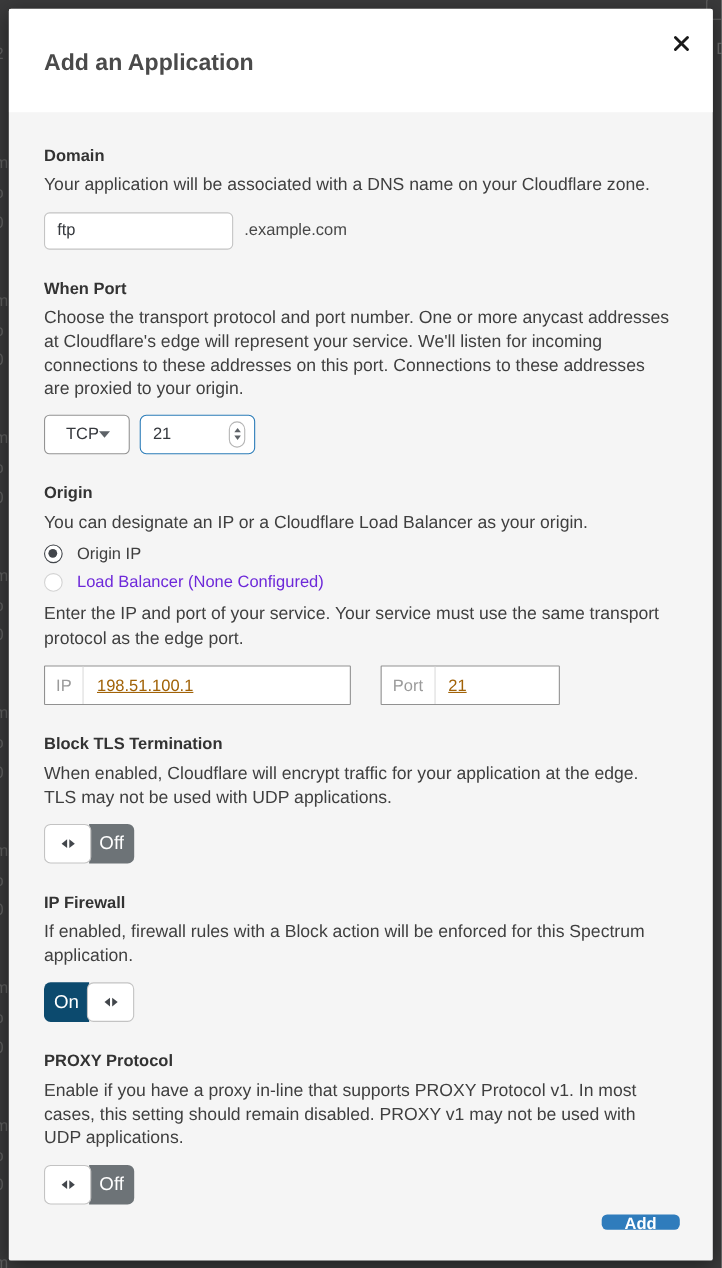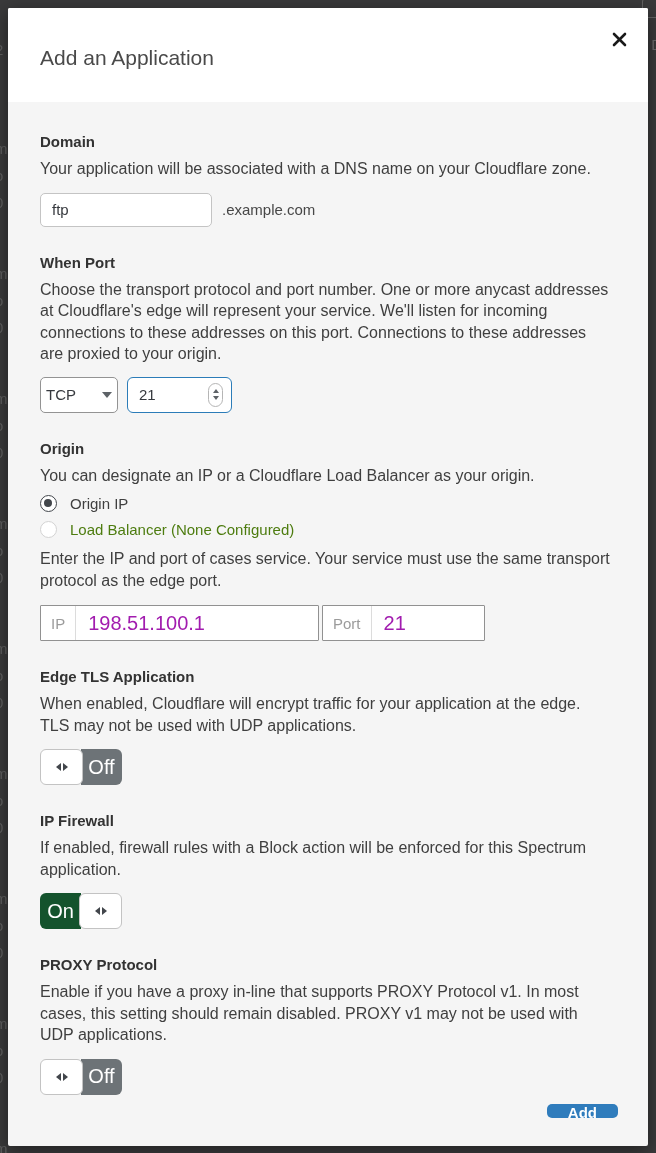--- a/index.html
+++ b/index.html
@@ -29,21 +29,21 @@
   
   .modal {
     position: absolute; left: 8px; top: 8px; width: 640px; height: 1138px;
     background: #f5f5f5; border-radius: 2px;
     box-shadow: 0 4px 18px rgba(0,0,0,.45);
     overflow: hidden;
   }
   .modal-header {
     background: #ffffff; padding: 38px 32px 32px; position: relative;
   }
-  .modal-title { font-size: 21px; font-weight: 400; color: #4a4a4a; }
+  .modal-title { font-size: 21px; font-weight: 700; color: #4a4a4a; }
   .close-btn {
     position: absolute; top: 20px; right: 18px; width: 22px; height: 22px;
     background: none; border: none; cursor: pointer;
     display: flex; align-items: center; justify-content: center;
   }
   .close-btn svg { display: block; }
 
   .modal-body { padding: 30px 30px 30px 32px; }
 
   .section-heading {
@@ -64,21 +64,21 @@
     font-family: inherit; outline: none;
   }
   .domain-input { width: 172px; }
   .domain-suffix { margin-left: 10px; font-size: 15px; color: #474747; }
 
   
   .edgeport-row { display: flex; align-items: center; gap: 9px; margin-top: 12px; }
   .select-box {
     width: 78px; height: 36px; background: #fff; border: 1px solid #939393;
     border-radius: 5px; display: flex; align-items: center;
-    justify-content: space-between; padding: 0 5px; cursor: pointer;
+    justify-content: space-between; padding: 0 19px; cursor: pointer;
   }
   .select-box .sel-value { font-size: 15px; color: #36393e; }
   .chevron-down {
     width: 0; height: 0; border-left: 5px solid transparent;
     border-right: 5px solid transparent; border-top: 6px solid #5d6267;
   }
   .port-input-focused {
     width: 105px; height: 36px; background: #fff;
     border: 1.5px solid #2b7cb8; border-radius: 6px;
     display: flex; align-items: center; justify-content: space-between;
@@ -104,35 +104,35 @@
   .radio-circle {
     width: 17px; height: 17px; border-radius: 50%; background: #fff;
     border: 1.5px solid #42464b; position: relative; flex: none;
   }
   .radio-circle.checked::after {
     content: ""; position: absolute; left: 3px; top: 3px;
     width: 8px; height: 8px; border-radius: 50%; background: #42464b;
   }
   .radio-circle.disabled { border-color: #d3d3d3; }
   .radio-label { margin-left: 13px; font-size: 15px; color: #3f3f3f; }
-  .radio-label.disabled { color: #4d7c0f; }
-
-  
-  .ipport-row { display: flex; align-items: center; gap: 3px; margin-top: 14px; }
+  .radio-label.disabled { color: #6d28d9; }
+
+  
+  .ipport-row { display: flex; align-items: center; gap: 27px; margin-top: 14px; }
   .prefixed-input {
     display: flex; align-items: stretch; height: 36px; background: #fff;
     border: 1px solid #919191; border-radius: 1px;
   }
   .prefixed-input .prefix {
     display: flex; align-items: center; padding: 0 10px;
     font-size: 15px; color: #9b9b9b; border-right: 1px solid #dcdcdc;
   }
   .prefixed-input .value {
     display: flex; align-items: center; padding: 0 12px;
-    font-size: 20px; color: #a21caf;
+    font-size: 15px; color: #a16207; text-decoration: underline;
   }
   .ip-input { width: 279px; }
   .origin-port-input { width: 163px; }
   .prefixed-input .value { flex: 1; }
 
   
   .toggle { display: flex; width: 84px; height: 36px; margin-top: 13px; cursor: pointer; }
   .toggle-handle {
     width: 43px; height: 36px; background: #fff; border: 1px solid #c3c3c3;
     border-radius: 6px; display: flex; align-items: center;
@@ -141,25 +141,25 @@
   .arr-left {
     width: 0; height: 0; border-top: 4px solid transparent;
     border-bottom: 4px solid transparent; border-right: 5px solid #42464b;
   }
   .arr-right {
     width: 0; height: 0; border-top: 4px solid transparent;
     border-bottom: 4px solid transparent; border-left: 5px solid #42464b;
   }
   .toggle-seg {
     width: 41px; height: 36px; display: flex; align-items: center;
-    justify-content: center; font-size: 20px; color: #fff;
+    justify-content: center; font-size: 17px; color: #fff;
   }
   .toggle.off .toggle-handle { margin-right: -2px; }
   .toggle.off .toggle-seg { background: #6d7377; border-radius: 0 6px 6px 0; }
-  .toggle.on .toggle-seg { background: #14532d; border-radius: 6px 0 0 6px; }
+  .toggle.on .toggle-seg { background: #0c4a6e; border-radius: 6px 0 0 6px; }
   .toggle.on .toggle-handle { margin-left: -2px; }
 
   
   .footer-row { display: flex; justify-content: flex-end; margin-top: 9px; }
   .add-btn {
     background: #2f7cbc; color: #fff; font-weight: 700; font-size: 15px;
     font-family: inherit; border: none; border-radius: 5px;
     padding: 0 21px; height: 14px; cursor: pointer;
   }
 </style>
@@ -241,33 +241,33 @@
     <div class="section-heading">Origin</div>
     <div class="section-desc">You can designate an IP or a Cloudflare Load Balancer as your origin.</div>
     <div class="radio-row">
       <span class="radio-circle checked"></span>
       <span class="radio-label">Origin IP</span>
     </div>
     <div class="radio-row">
       <span class="radio-circle disabled"></span>
       <span class="radio-label disabled">Load Balancer (None Configured)</span>
     </div>
-    <div class="section-desc" style="margin-top:10px">Enter the IP and port of cases service. Your service must use the same transport protocol as the edge port.</div>
+    <div class="section-desc" style="margin-top:10px">Enter the IP and port of your service. Your service must use the same transport protocol as the edge port.</div>
     <div class="ipport-row">
       <div class="prefixed-input ip-input">
         <span class="prefix">IP</span>
         <span class="value">198.51.100.1</span>
       </div>
       <div class="prefixed-input origin-port-input">
         <span class="prefix">Port</span>
         <span class="value">21</span>
       </div>
     </div>
 
-    <div class="section-heading">Edge TLS Application</div>
+    <div class="section-heading">Block TLS Termination</div>
     <div class="section-desc">When enabled, Cloudflare will encrypt traffic for your application at the edge. TLS may not be used with UDP applications.</div>
     <div class="toggle off">
       <span class="toggle-handle">
         <span class="arr-left"></span>
           <span class="arr-right"></span>
       </span>
       <span class="toggle-seg">Off</span>
     </div>
 
     <div class="section-heading">IP Firewall</div>

